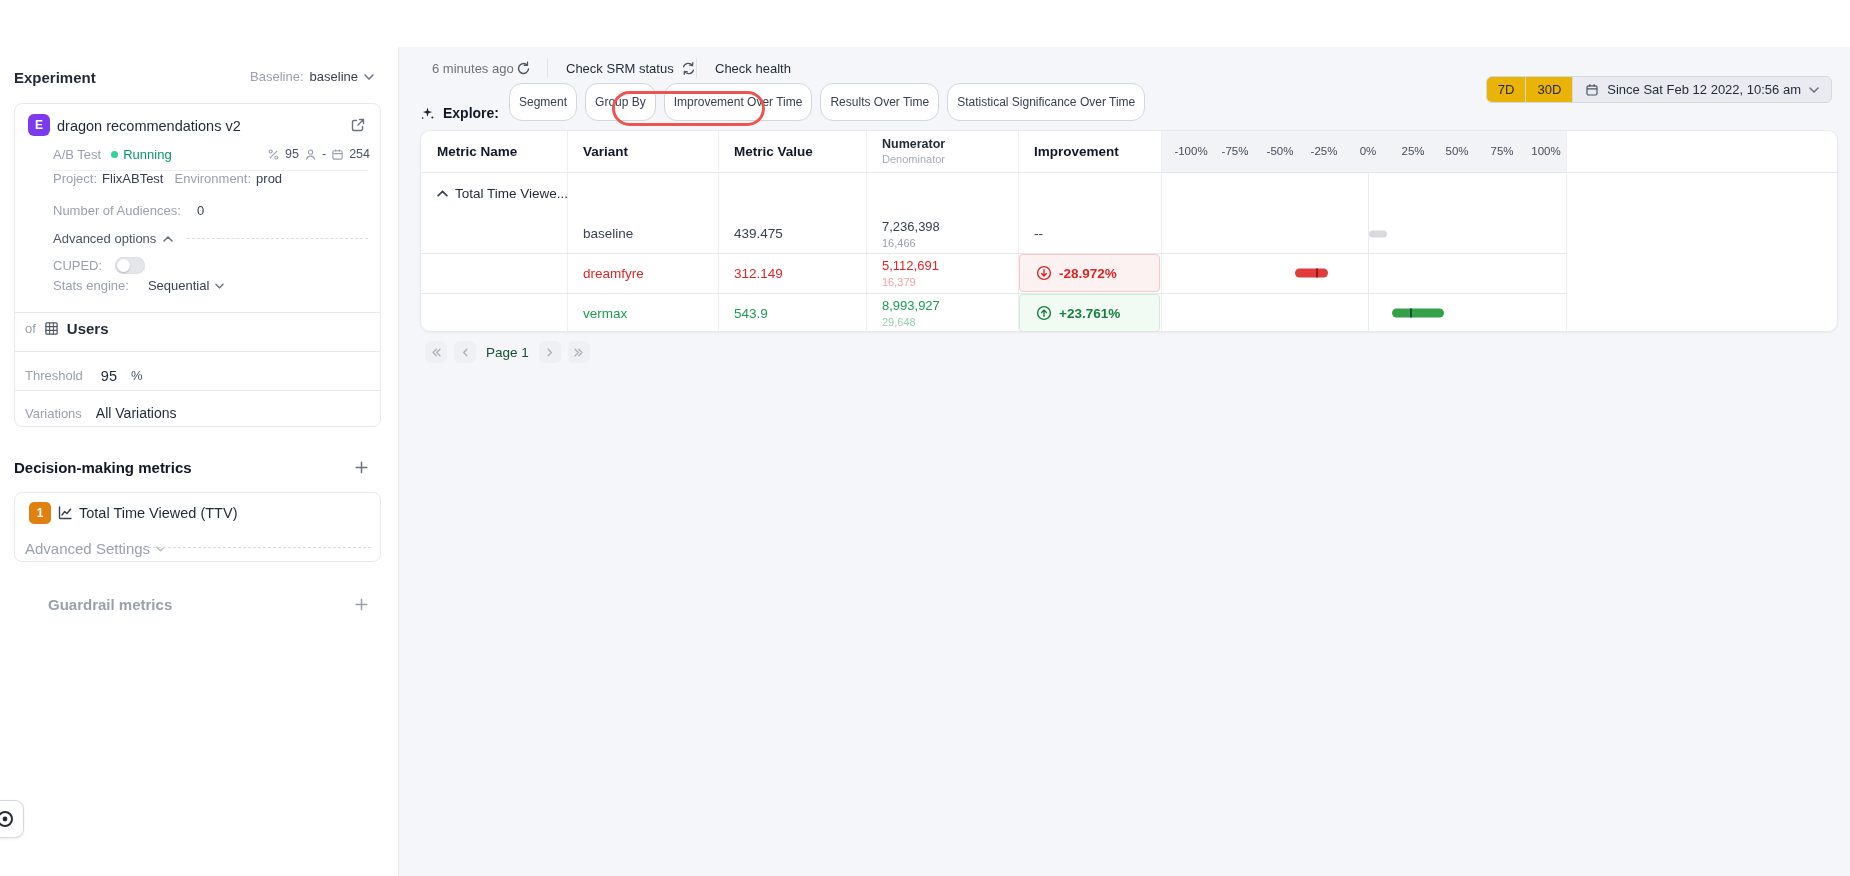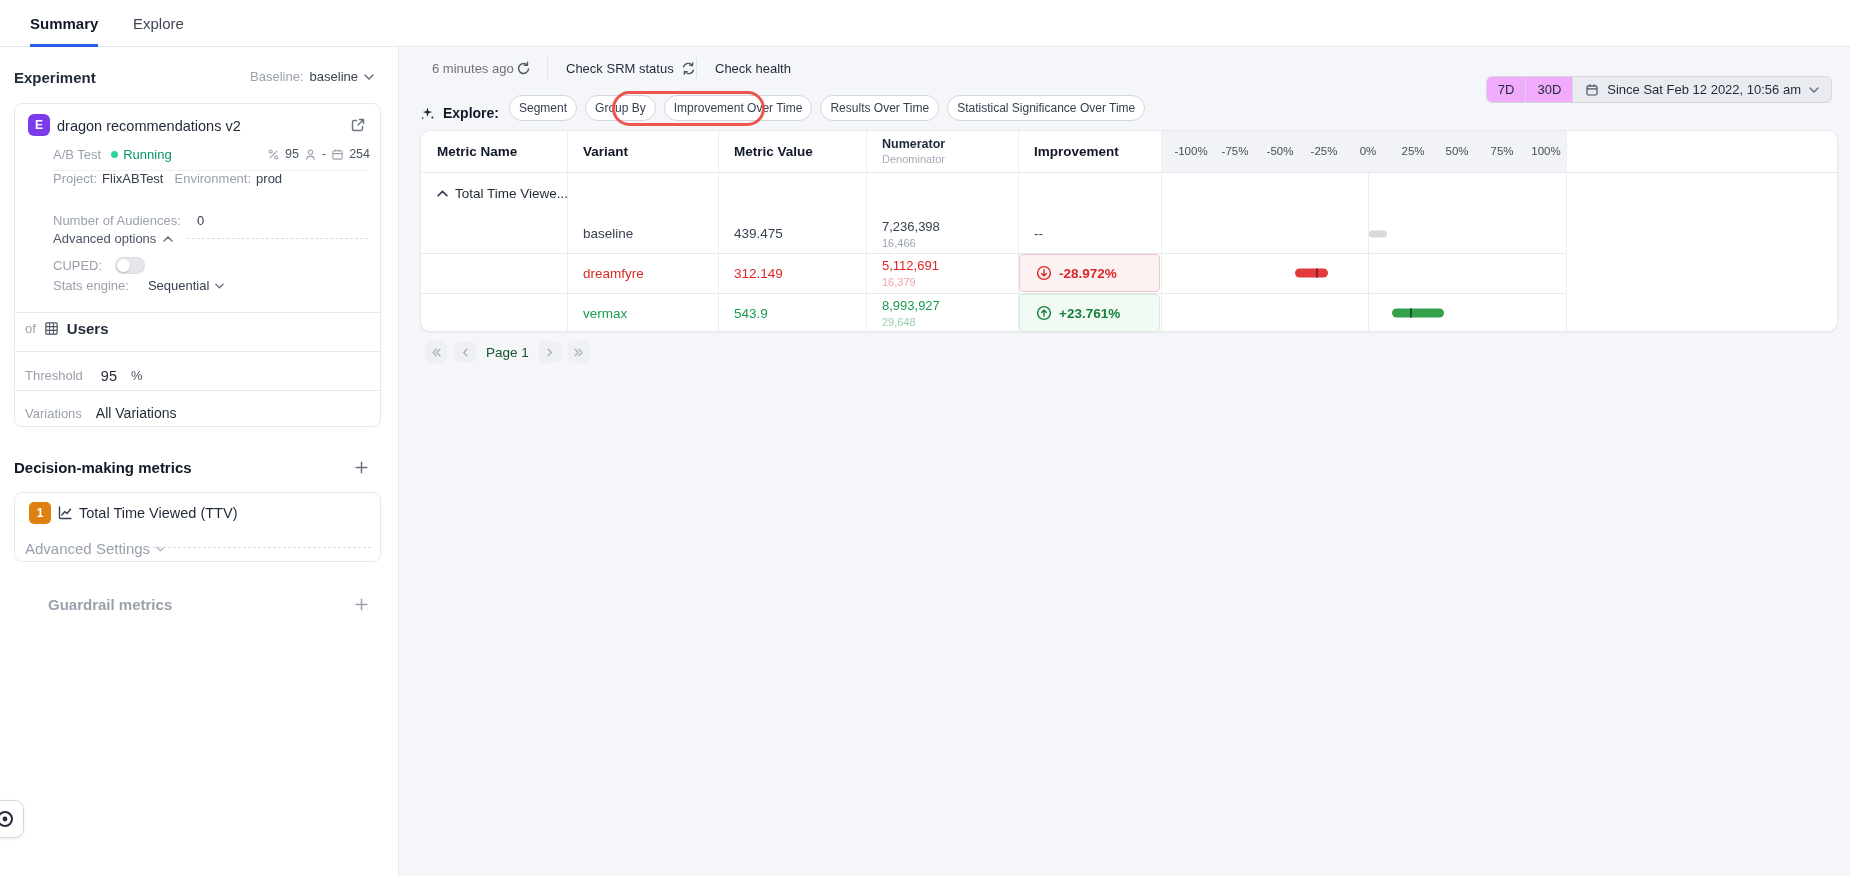--- a/index.html
+++ b/index.html
@@ -54,26 +54,26 @@
   .adv-settings { position:absolute; left:10px; top:47px; display:flex; align-items:center; gap:6px; color:#9aa1ad; font-size:15px; cursor:pointer; }
 
   
   .main { position:absolute; left:399px; top:47px; width:1451px; height:829px; background:#f5f6f9; }
   .toolbar-item { position:absolute; top:13px; height:16px; display:flex; align-items:center; gap:7px; font-size:13px; color:#1f2937; cursor:pointer; }
   .toolbar-item.muted { color:#737373; cursor:default; }
   .vsep { position:absolute; top:11px; width:1px; height:20px; background:#e2e4e9; }
 
   .explore-row { position:absolute; left:21px; top:48px; height:26px; display:flex; align-items:flex-end; gap:8px; }
   .explore-label { font-size:14px; font-weight:600; color:#111827; margin-right:2px; }
-  .pill-btn { height:26px; display:flex; align-items:center; padding:4px 9px; background:#fff; border:1px solid #d2d6dd; border-radius:13px; font-size:12px; color:#374151; cursor:pointer; white-space:nowrap; }
+  .pill-btn { height:38px; display:flex; align-items:center; padding:4px 9px; background:#fff; border:1px solid #d2d6dd; border-radius:13px; font-size:12px; color:#374151; cursor:pointer; white-space:nowrap; }
   .annot-ellipse { position:absolute; left:213px; top:44px; width:153px; height:35px; border:3px solid #ef5350; border-radius:18px; pointer-events:none; }
 
   .range-group { position:absolute; right:18px; top:29px; height:27px; display:flex; align-items:stretch; border:1px solid #d5d8df; border-radius:6px; overflow:hidden; background:#e9ebf0; }
   .range-seg { display:flex; align-items:center; padding:0 11px; font-size:13px; color:#1f2937; cursor:pointer; }
-  .range-seg.white { background:#f0abfc; border-right:1px solid #d5d8df;align-items:center; }
+  .range-seg.white { background:#eab308; border-right:1px solid #d5d8df;align-items:center; }
   .range-date { display:flex; align-items:center; gap:8px; padding:0 12px; font-size:13px; color:#1f2937; cursor:pointer; }
 
   
   .results-card { position:absolute; left:21px; top:83px; width:1418px; height:202px; background:#fff; border:1px solid #e8eaee; border-radius:10px; box-shadow:0 1px 2px rgba(16,24,40,.05); }
   .vline { position:absolute; top:0; height:202px; width:1px; background:#edeff3; }
   .hline { position:absolute; left:0; width:1145px; height:1px; background:#e7e9ee; }
   .axis-head { position:absolute; left:740px; top:0; width:405px; height:41px; background:#f2f3f6; border-radius:0; }
   .axis-tick { position:absolute; top:14px; transform:translateX(-50%); font-size:11.5px; color:#454d5c; }
   .axis-tick:nth-child(1){left:30px;} .axis-tick:nth-child(2){left:74px;}
   .axis-tick:nth-child(3){left:119px;} .axis-tick:nth-child(4){left:163px;}
@@ -106,28 +106,20 @@
 
   .float-btn { position:absolute; left:-14px; top:800px; width:38px; height:38px; background:#fff; border:1px solid #d5d8de; border-radius:9px; display:flex; align-items:center; justify-content:center; box-shadow:0 1px 3px rgba(16,24,40,.08); cursor:pointer; }
 
   svg { display:block; }
 </style>
 </head>
 <body>
 
 <div class="scene">
 
-  <div class="tabbar">
-    <div class="tab active" style="left:30px;">
-      <span>Summary</span>
-    </div>
-    <div class="tab inactive" style="left:133px;">
-      <span>Explore</span>
-    </div>
-  </div>
 
   <div class="sidebar">
     <div class="side-head">Experiment</div>
 
     <div class="baseline-sel">
       <span class="lbl">Baseline:</span>
       <span class="val">baseline</span>
       <svg width="10" height="6" viewBox="0 0 10 6">
           <path d="M1 1l4 4 4-4" stroke="#6b7280" fill="none" stroke-width="1.5" stroke-linecap="round"></path>
         </svg>
@@ -169,21 +161,21 @@
 
       <div class="divider-inner"></div>
 
       <div class="kv-row" style="top:67px;">
         <span>Project:</span>
         <span class="v">FlixABTest</span>
         <span style="margin-left:6px;">Environment:</span>
         <span class="v">prod</span>
       </div>
 
-      <div class="kv-row" style="top:109px;gap:16px;">
+      <div class="kv-row" style="top:99px;gap:16px;">
         <span>Number of Audiences:</span>
         <span class="v">0</span>
       </div>
 
       <div class="adv-row">
         <span>Advanced options</span>
         <svg width="10" height="6" viewBox="0 0 10 6">
             <path d="M1 5l4-4 4 4" stroke="#6b7280" fill="none" stroke-width="1.5" stroke-linecap="round"></path>
           </svg>
       </div>

